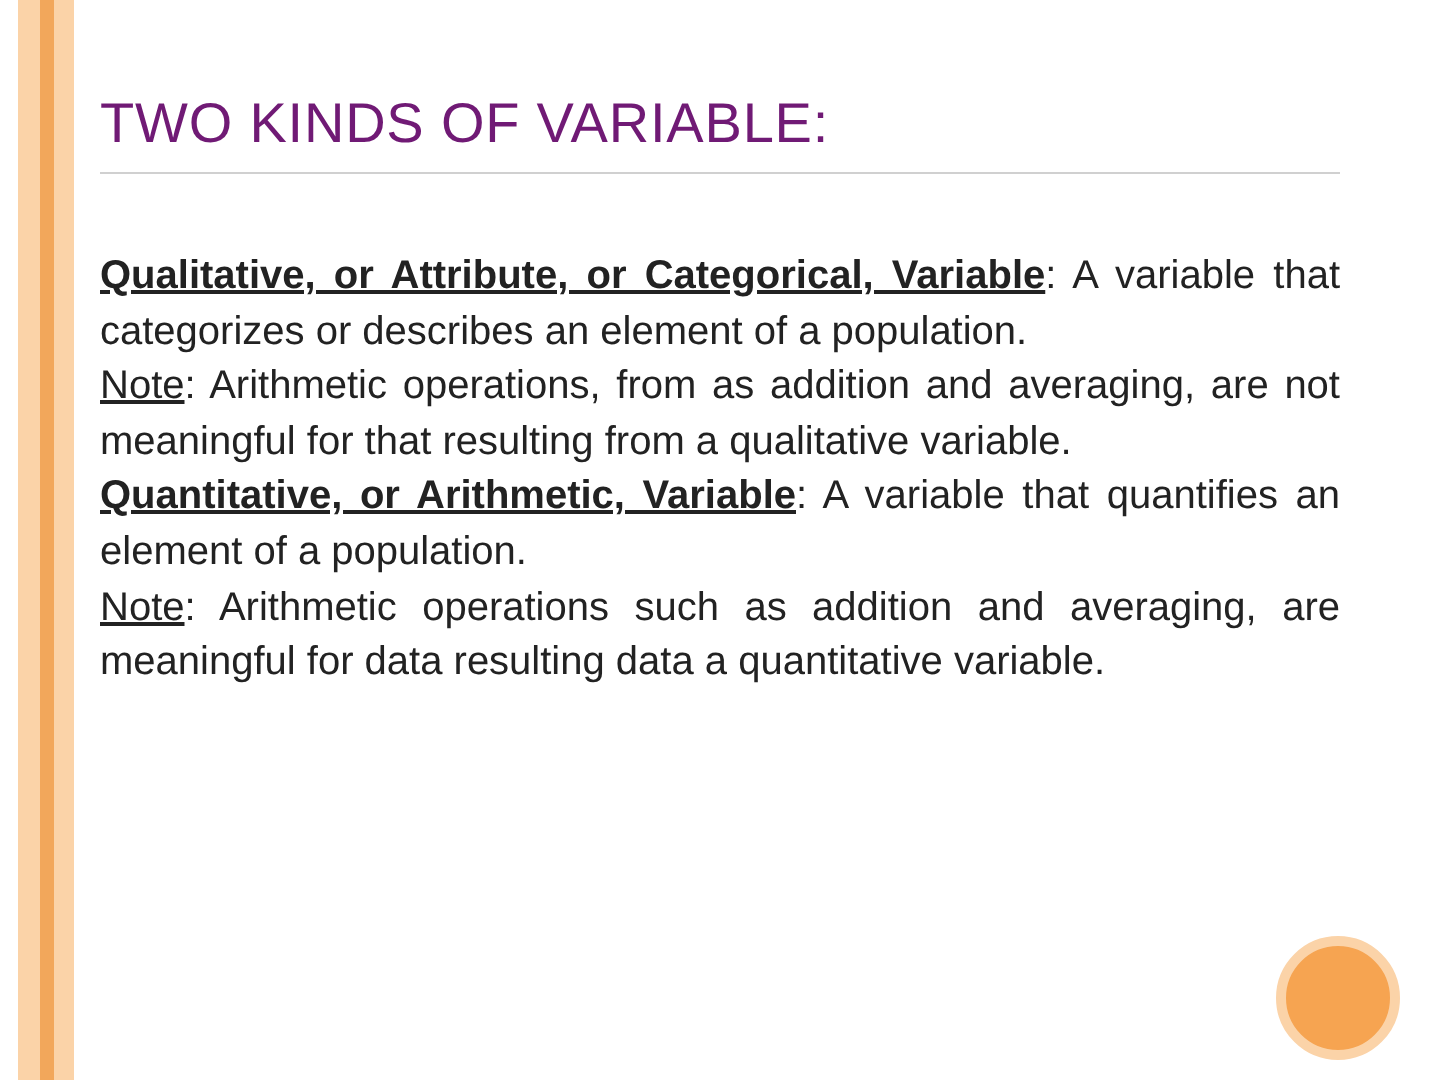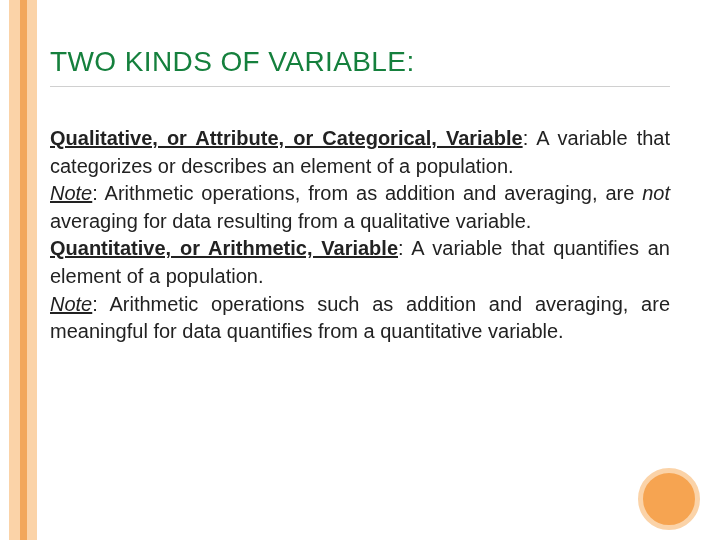--- a/index.html
+++ b/index.html
@@ -26,21 +26,21 @@
     width: 7px;
     background: #f2a75b;
     z-index: 2;
   }
   .title {
     position: absolute;
     left: 50px;
     top: 46px;
     font-size: 28px;
     font-weight: 400;
-    color: #15803d;
+    color: #701a75;
     letter-spacing: 0.4px;
     z-index: 3;
   }
   .underline {
     position: absolute;
     left: 50px;
     right: 50px;
     top: 86px;
     height: 1px;
     background: #d0d0d0;
@@ -51,21 +51,21 @@
     left: 50px;
     right: 50px;
     top: 125px;
     font-size: 20px;
     line-height: 1.38;
     color: #222;
     text-align: justify;
     z-index: 3;
   }
   .bold { font-weight: 700; }
-  .ital { font-style: italic; }
+  .ital { }
   .under { text-decoration: underline; }
   .corner-circle {
     position: absolute;
     right: 20px;
     bottom: 10px;
     width: 62px;
     height: 62px;
     background: #f6a451;
     border: 5px solid #fbd3a8;
     border-radius: 50%;
@@ -76,18 +76,18 @@
 <body>
 
 <div class="outer-band"></div>
 <div class="inner-band"></div>
 
 <div class="title">TWO KINDS OF VARIABLE:</div>
 <div class="underline"></div>
 
 <div class="body-text">
   <span class="bold under">Qualitative, or Attribute, or Categorical, Variable</span><span>: A variable that categorizes or describes an element of a population.</span><br>
-  <span class="ital under">Note</span><span>: Arithmetic operations, from as addition and averaging, are </span><span class="ital">not</span><span> averaging for data resulting from a qualitative variable.</span><br>
+  <span class="ital under">Note</span><span>: Arithmetic operations, from as addition and averaging, are </span><span class="ital">not</span><span> meaningful for that resulting from a qualitative variable.</span><br>
   <span class="bold under">Quantitative, or Arithmetic, Variable</span><span>: A variable that quantifies an element of a population.</span><br>
-  <span class="ital under">Note</span><span>: Arithmetic operations such as addition and averaging, are meaningful for data quantifies from a quantitative variable.</span>
+  <span class="ital under">Note</span><span>: Arithmetic operations such as addition and averaging, are meaningful for data resulting data a quantitative variable.</span>
 </div>
 
 <div class="corner-circle"></div>
 
 </body></html>

